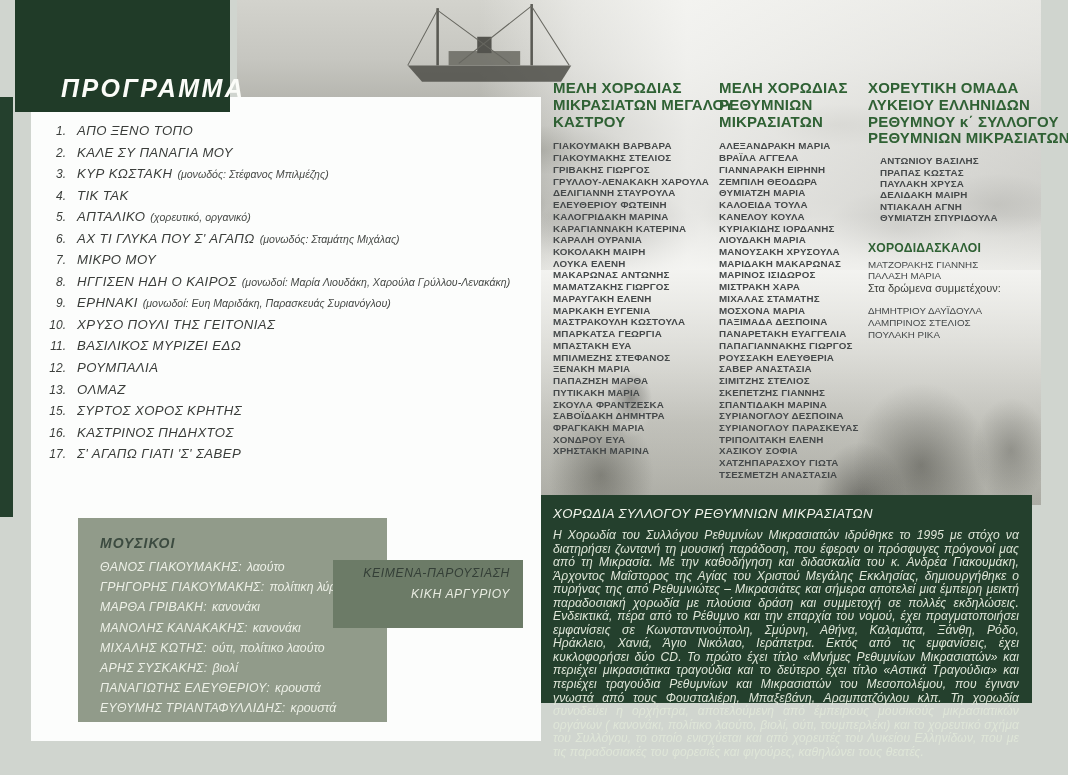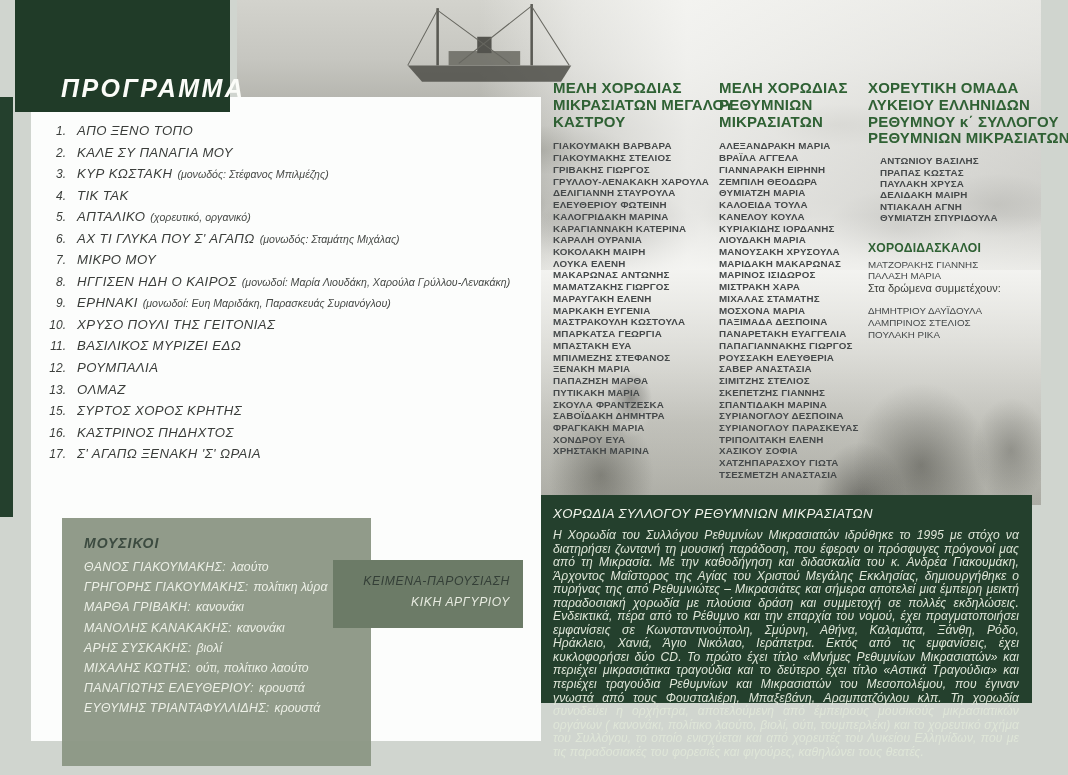--- a/index.html
+++ b/index.html
@@ -92,32 +92,32 @@
     background:#24402d; padding:11px 13px 0 12px;
   }
   .about-title { font-size:13.2px; letter-spacing:.4px; color:#f2f5ec; margin-bottom:8px; }
   .about-body {
     font-size:12.1px; line-height:13.55px; text-align:justify;
     color:#dfe6d8; letter-spacing:.1px;
   }
 
   
   #musicians-box {
-    left:62px; top:518px; width:309px; height:248px;
+    left:78px; top:518px; width:309px; height:204px;
     background:rgba(140,151,133,.96); padding:17px 0 0 22px;
   }
   .mus-title { font-size:14px; font-weight:bold; color:#3c4b40; letter-spacing:1px; margin-bottom:9px; }
   .mus-row { height:20.2px; display:flex; align-items:baseline; white-space:nowrap; }
   .mus-name { font-size:12.3px; color:#edf0e7; letter-spacing:.3px; }
   .mus-inst { font-size:12.3px; color:#edf0e7; margin-left:5px; }
 
   
   #credits-box {
     left:333px; top:560px; width:190px; height:68px;
-    background:#6c7b67; text-align:right; padding:14px 13px 0 0;
+    background:#6c7b67; text-align:right; padding:6px 13px 0 0;
   }
   .cred-role { font-size:12.2px; color:#343f37; letter-spacing:.6px; }
   .cred-name { font-size:12.2px; color:#e7ebe0; letter-spacing:.6px; margin-top:7px; }
 </style>
 </head>
 <body>
 
 <div class="abs" id="photo-top">
   <svg class="ship" viewBox="0 0 200 90">
     <path d="M20 62 L180 62 L170 78 L34 78 Z" fill="#4e4e48"></path>
@@ -225,21 +225,21 @@
     </div>
 
     <div class="prog-row">
       <span class="prog-num">16.</span>
       <span class="prog-title">ΚΑΣΤΡΙΝΟΣ ΠΗΔΗΧΤΟΣ</span>
       <span class="prog-note"></span>
     </div>
 
     <div class="prog-row">
       <span class="prog-num">17.</span>
-      <span class="prog-title">Σ' ΑΓΑΠΩ ΞΕΝΑΚΗ 'Σ' ΩΡΑΙΑ</span>
+      <span class="prog-title">Σ' ΑΓΑΠΩ ΓΙΑΤΙ 'Σ' ΣΑΒΕΡ</span>
       <span class="prog-note"></span>
     </div>
   </div>
 
 <div class="col" id="col1">
   <div class="col-title">
 
   <div>ΜΕΛΗ ΧΟΡΩΔΙΑΣ</div>
       <div>ΜΙΚΡΑΣΙΑΤΩΝ ΜΕΓΑΛΟΥ</div>
       <div>ΚΑΣΤΡΟΥ</div>
@@ -372,27 +372,27 @@
         <span class="mus-name">ΜΑΡΘΑ ΓΡΙΒΑΚΗ:</span>
         <span class="mus-inst">κανονάκι</span>
       </div>
 
       <div class="mus-row">
         <span class="mus-name">ΜΑΝΟΛΗΣ ΚΑΝΑΚΑΚΗΣ:</span>
         <span class="mus-inst">κανονάκι</span>
       </div>
 
       <div class="mus-row">
+        <span class="mus-name">ΜΙΧΑΛΗΣ ΚΩΤΗΣ:</span>
+        <span class="mus-inst">ούτι, πολίτικο λαούτο</span>
+      </div>
+
+      <div class="mus-row">
         <span class="mus-name">ΑΡΗΣ ΣΥΣΚΑΚΗΣ:</span>
         <span class="mus-inst">βιολί</span>
-      </div>
-
-      <div class="mus-row">
-        <span class="mus-name">ΜΙΧΑΛΗΣ ΚΩΤΗΣ:</span>
-        <span class="mus-inst">ούτι, πολίτικο λαούτο</span>
       </div>
 
       <div class="mus-row">
         <span class="mus-name">ΠΑΝΑΓΙΩΤΗΣ ΕΛΕΥΘΕΡΙΟΥ:</span>
         <span class="mus-inst">κρουστά</span>
       </div>
 
       <div class="mus-row">
         <span class="mus-name">ΕΥΘΥΜΗΣ ΤΡΙΑΝΤΑΦΥΛΛΙΔΗΣ:</span>
         <span class="mus-inst">κρουστά</span>

